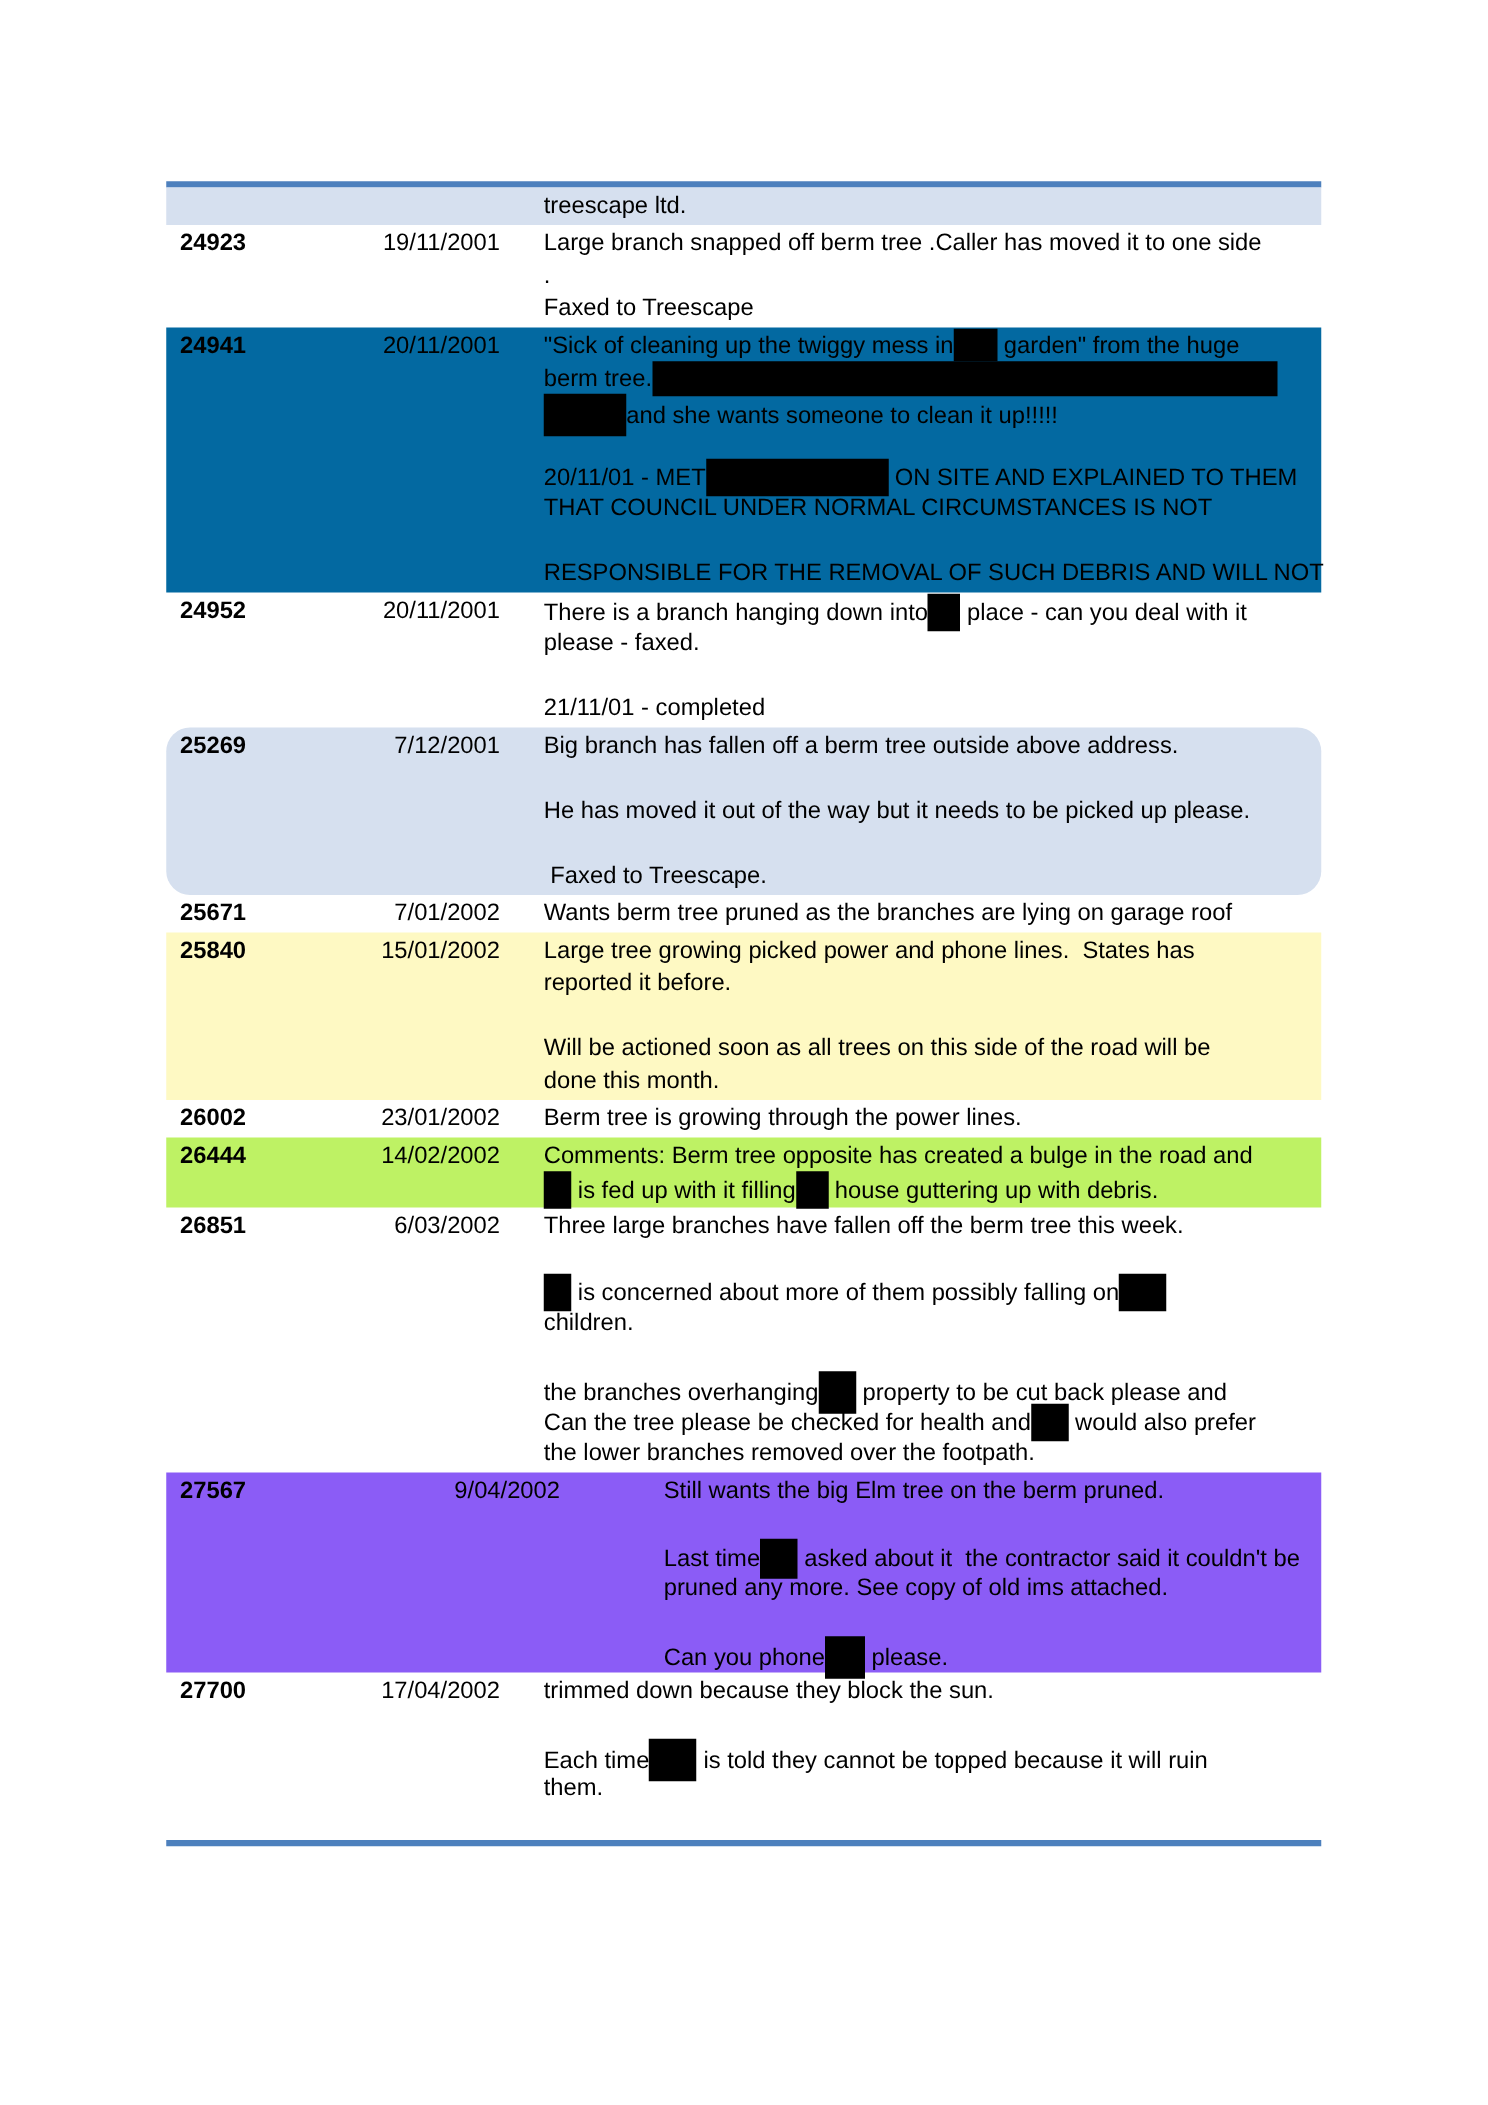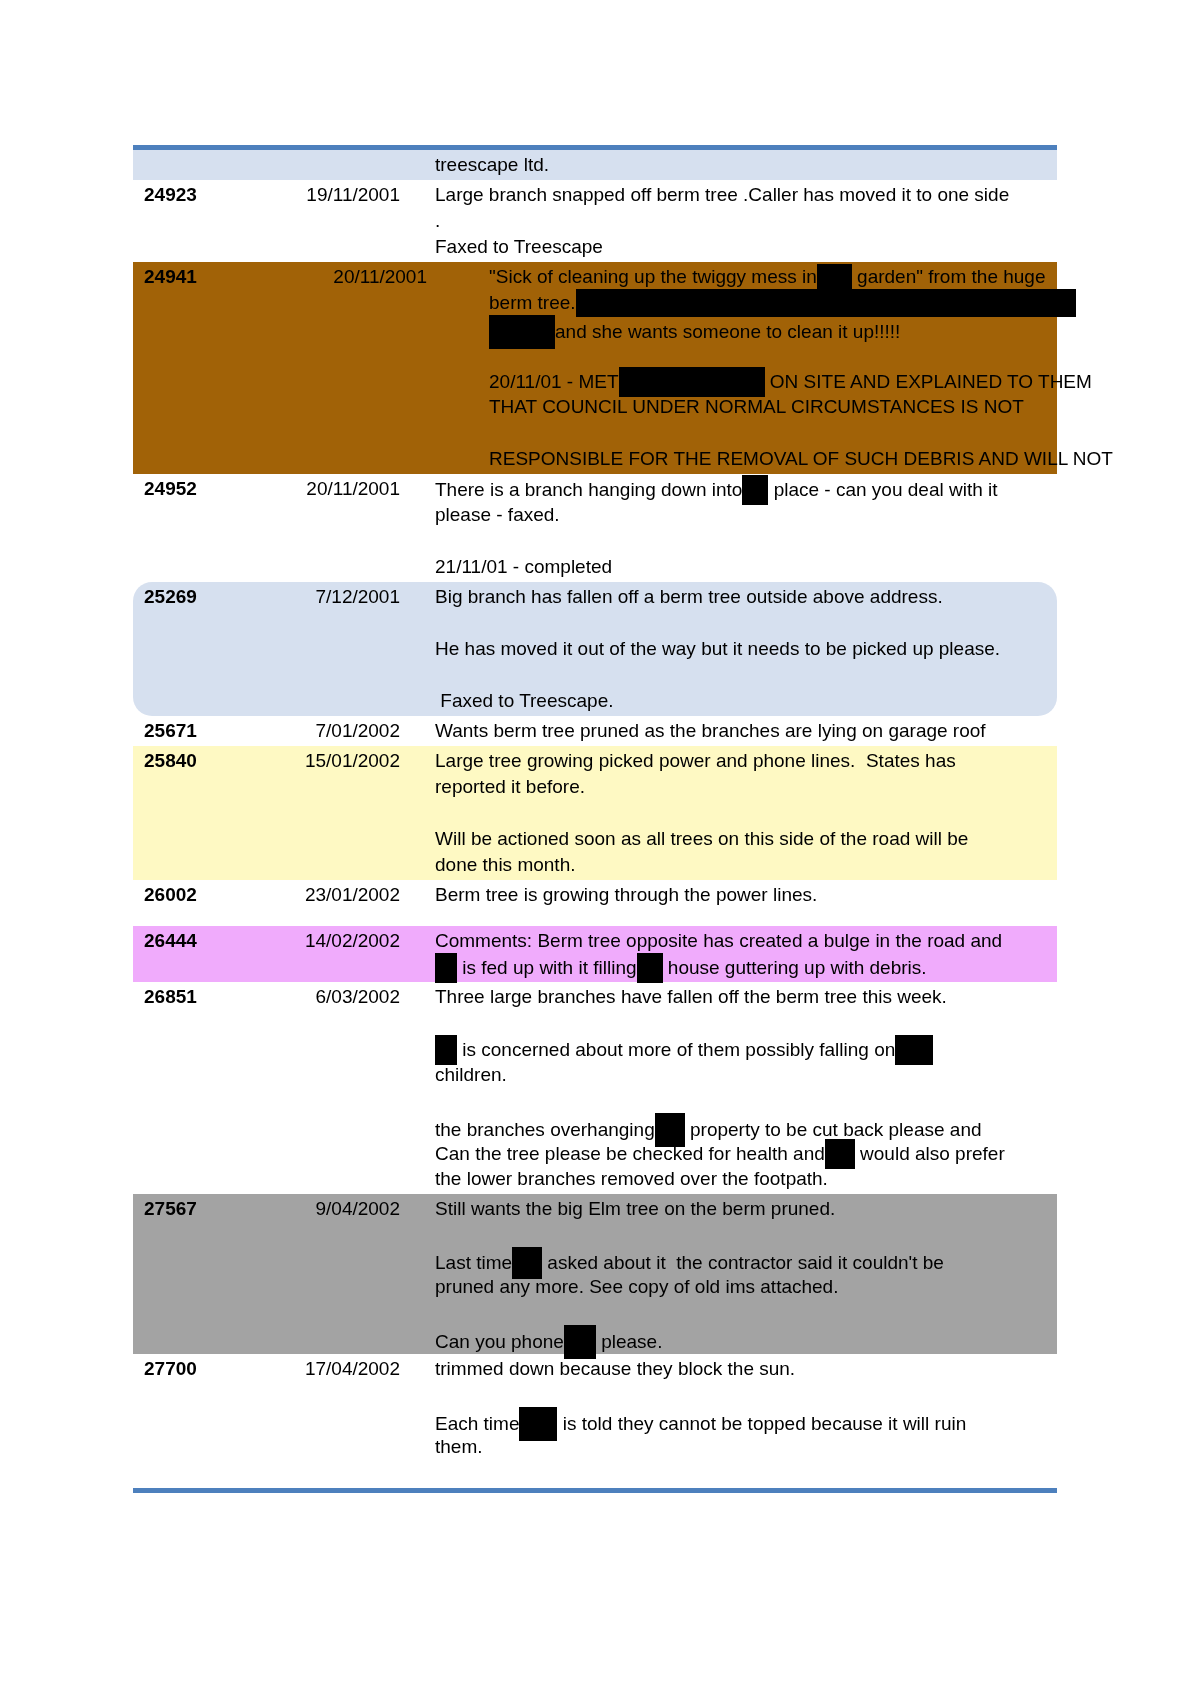--- a/index.html
+++ b/index.html
@@ -85,21 +85,21 @@
     </div>
     <div class="row">
       <div class="cell id">24923</div>
       <div class="cell date">19/11/2001</div>
       <div class="cell comment">
         <div class="line"><span class="txt">Large branch snapped off berm tree .Caller has moved it to one side</span></div>
         <div class="line"><span class="txt">.</span></div>
         <div class="line"><span class="txt">Faxed to Treescape</span></div>
       </div>
     </div>
-    <div class="row band" style="background: #a16207; gap: 27px;">
+    <div class="row band" style="background: #0369a1;">
       <div class="cell id">24941</div>
       <div class="cell date">20/11/2001</div>
       <div class="cell comment">
         <div class="line"><span class="txt">"Sick of cleaning up the twiggy mess in</span><span class="redact" style="width: 35px; height: 26px; background: rgb(0, 0, 0);"></span><span class="txt"> garden" from the huge</span></div>
         <div class="line"><span class="txt">berm tree.</span><span class="redact" style="width: 500px; height: 28px; background: rgb(0, 0, 0);"></span></div>
         <div class="line"><span class="redact" style="width: 66px; height: 34px; background: rgb(0, 0, 0);"></span><span class="txt">and she wants someone to clean it up!!!!!</span></div>
         <div class="line"></div>
         <div class="line"><span class="txt">20/11/01 - MET</span><span class="redact" style="width: 146px; height: 30px; background: rgb(0, 0, 0);"></span><span class="txt"> ON SITE AND EXPLAINED TO THEM</span></div>
         <div class="line"><span class="txt">THAT COUNCIL UNDER NORMAL CIRCUMSTANCES IS NOT</span></div>
         <div class="line"></div>
@@ -145,21 +145,21 @@
         <div class="line"><span class="txt">done this month.</span></div>
       </div>
     </div>
     <div class="row">
       <div class="cell id">26002</div>
       <div class="cell date">23/01/2002</div>
       <div class="cell comment">
         <div class="line"><span class="txt">Berm tree is growing through the power lines.</span></div>
       </div>
     </div>
-    <div class="row band" style="background: #f0abfc; margin-top: 16px;">
+    <div class="row band" style="background: #bef264;">
       <div class="cell id">26444</div>
       <div class="cell date">14/02/2002</div>
       <div class="cell comment">
         <div class="line"><span class="txt">Comments: Berm tree opposite has created a bulge in the road and</span></div>
         <div class="line"><span class="redact" style="width: 22px; height: 30px; background: rgb(0, 0, 0);"></span><span class="txt"> is fed up with it filling</span><span class="redact" style="width: 26px; height: 30px; background: rgb(0, 0, 0);"></span><span class="txt"> house guttering up with debris.</span></div>
       </div>
     </div>
     <div class="row">
       <div class="cell id">26851</div>
       <div class="cell date">6/03/2002</div>
@@ -167,21 +167,21 @@
         <div class="line"><span class="txt">Three large branches have fallen off the berm tree this week.</span></div>
         <div class="line"></div>
         <div class="line"><span class="redact" style="width: 22px; height: 30px; background: rgb(0, 0, 0);"></span><span class="txt"> is concerned about more of them possibly falling on</span><span class="redact" style="width: 38px; height: 30px; background: rgb(0, 0, 0);"></span></div>
         <div class="line"><span class="txt">children.</span></div>
         <div class="line"></div>
         <div class="line"><span class="txt">the branches overhanging</span><span class="redact" style="width: 30px; height: 34px; background: rgb(0, 0, 0);"></span><span class="txt"> property to be cut back please and</span></div>
         <div class="line"><span class="txt">Can the tree please be checked for health and</span><span class="redact" style="width: 30px; height: 30px; background: rgb(0, 0, 0);"></span><span class="txt"> would also prefer</span></div>
         <div class="line"><span class="txt">the lower branches removed over the footpath.</span></div>
       </div>
     </div>
-    <div class="row band" style="background: #a3a3a3;">
+    <div class="row band" style="background: #8b5cf6; gap: 48px;">
       <div class="cell id">27567</div>
       <div class="cell date">9/04/2002</div>
       <div class="cell comment">
         <div class="line"><span class="txt">Still wants the big Elm tree on the berm pruned.</span></div>
         <div class="line"></div>
         <div class="line"><span class="txt">Last time</span><span class="redact" style="width: 30px; height: 32px; background: rgb(0, 0, 0);"></span><span class="txt"> asked about it  the contractor said it couldn't be</span></div>
         <div class="line"><span class="txt">pruned any more. See copy of old ims attached.</span></div>
         <div class="line"></div>
         <div class="line"><span class="txt">Can you phone</span><span class="redact" style="width: 32px; height: 34px; background: rgb(0, 0, 0);"></span><span class="txt"> please.</span></div>
       </div>

